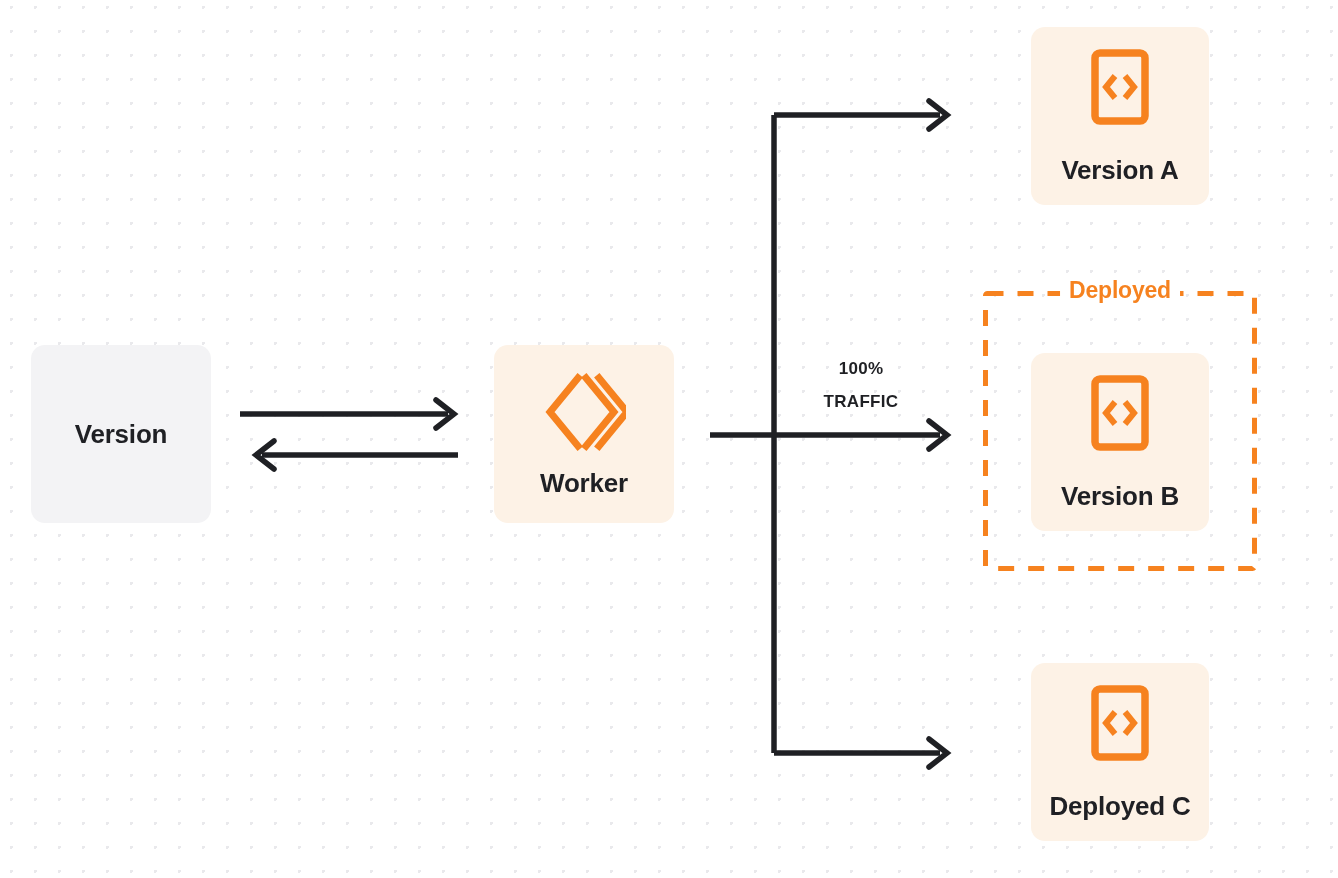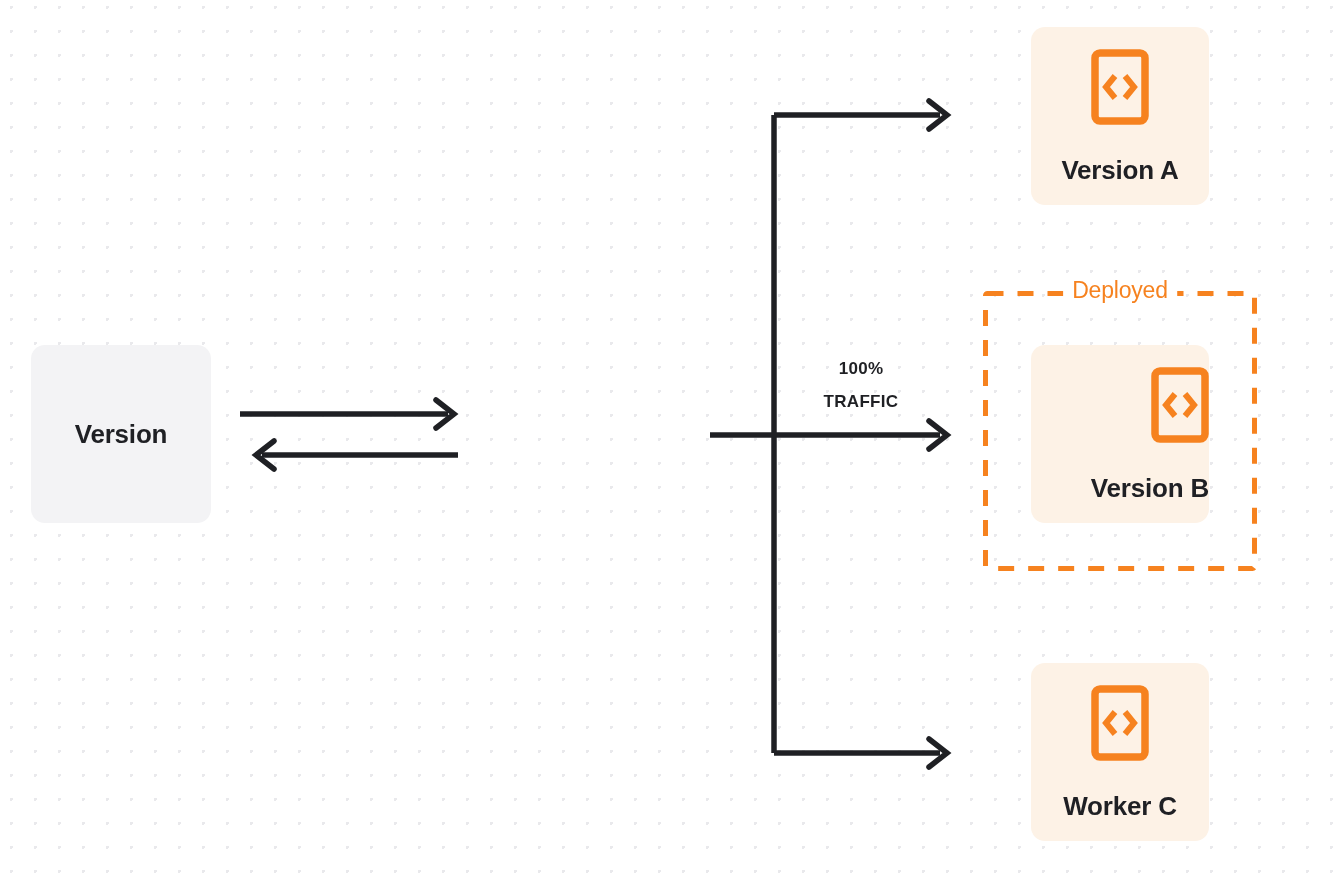--- a/index.html
+++ b/index.html
@@ -58,21 +58,21 @@
   .worker-logo { width: 84px; height: 80px; display: block; }
 
   
   .version-node {
     width: 178px;
     height: 178px;
     background: #fdf2e6;
     left: 1031px;
   }
   #version-a-node { top: 27px; }
-  #version-b-node { top: 345px; align-items: flex-end; }
+  #version-b-node { top: 353px; }
   #version-c-node { top: 663px; }
   .version-node .node-label { margin-top: 32px; }
   .code-icon { width: 58px; height: 76px; display: block; }
 
   
   #deployed-frame {
     position: absolute;
     left: 983px;
     top: 291px;
     width: 274px;
@@ -82,21 +82,21 @@
   }
   #deployed-frame .dash-svg { position: absolute; inset: 0; overflow: visible; }
   #deployed-label {
     position: absolute;
     left: 50%;
     top: -16px;
     transform: translateX(-50%);
     background: #ffffff;
     padding: 0 9px;
     font-size: 23px;
-    font-weight: 400;
+    font-weight: 700;
     color: #f6821f;
     letter-spacing: -0.2px;
     line-height: 30px;
     white-space: nowrap;
   }
 
   
   .connector {
     position: absolute;
     overflow: visible;
@@ -134,20 +134,31 @@
       <line x1="0" y1="18" x2="208" y2="18" stroke="#1f2024" stroke-width="5.5" stroke-linecap="butt"></line>
       <polyline points="196,4 214,18 196,32" fill="none" stroke="#1f2024" stroke-width="5.5" stroke-linecap="round" stroke-linejoin="miter"></polyline>
     </g>
 
     <g>
       <line x1="22" y1="59" x2="218" y2="59" stroke="#1f2024" stroke-width="5.5" stroke-linecap="butt"></line>
       <polyline points="34,45 16,59 34,73" fill="none" stroke="#1f2024" stroke-width="5.5" stroke-linecap="round" stroke-linejoin="miter"></polyline>
     </g>
   </svg>
 
+  <div class="node" id="worker-node">
+    <svg class="worker-logo" viewBox="0 0 84 80">
+
+      <polyline points="36,6 8,40 36,74" fill="none" stroke="#f6821f" stroke-width="7" stroke-linecap="square" stroke-linejoin="miter"></polyline>
+
+      <polyline points="44,6 72,40 44,74" fill="none" stroke="#f6821f" stroke-width="7" stroke-linecap="square" stroke-linejoin="miter"></polyline>
+
+      <polyline points="57,6 85,40 57,74" fill="none" stroke="#f6821f" stroke-width="7" stroke-linecap="square" stroke-linejoin="miter"></polyline>
+    </svg>
+    <span class="node-label">Worker</span>
+  </div>
 
   <svg class="connector" id="fanout-arrows" viewBox="0 0 270 680">
 
     <line x1="10" y1="335" x2="74" y2="335" stroke="#1f2024" stroke-width="5.5"></line>
 
     <line x1="74" y1="15" x2="74" y2="653" stroke="#1f2024" stroke-width="5.5"></line>
 
     <g>
       <line x1="74" y1="15" x2="240" y2="15" stroke="#1f2024" stroke-width="5.5"></line>
       <polyline points="229,1 247,15 229,29" fill="none" stroke="#1f2024" stroke-width="5.5" stroke-linecap="round" stroke-linejoin="miter"></polyline>
@@ -193,16 +204,16 @@
     </svg>
     <span class="node-label">Version B</span>
   </div>
 
   <div class="node version-node" id="version-c-node">
     <svg class="code-icon" viewBox="0 0 58 76">
       <rect x="4" y="4" width="50" height="68" rx="5" ry="5" fill="none" stroke="#f6821f" stroke-width="7.5"></rect>
       <polyline points="24,27 15,38 24,49" fill="none" stroke="#f6821f" stroke-width="6" stroke-linecap="butt" stroke-linejoin="miter"></polyline>
       <polyline points="34,27 43,38 34,49" fill="none" stroke="#f6821f" stroke-width="6" stroke-linecap="butt" stroke-linejoin="miter"></polyline>
     </svg>
-    <span class="node-label">Worker C</span>
+    <span class="node-label">Deployed C</span>
   </div>
 
 </div>
 
 </body></html>

